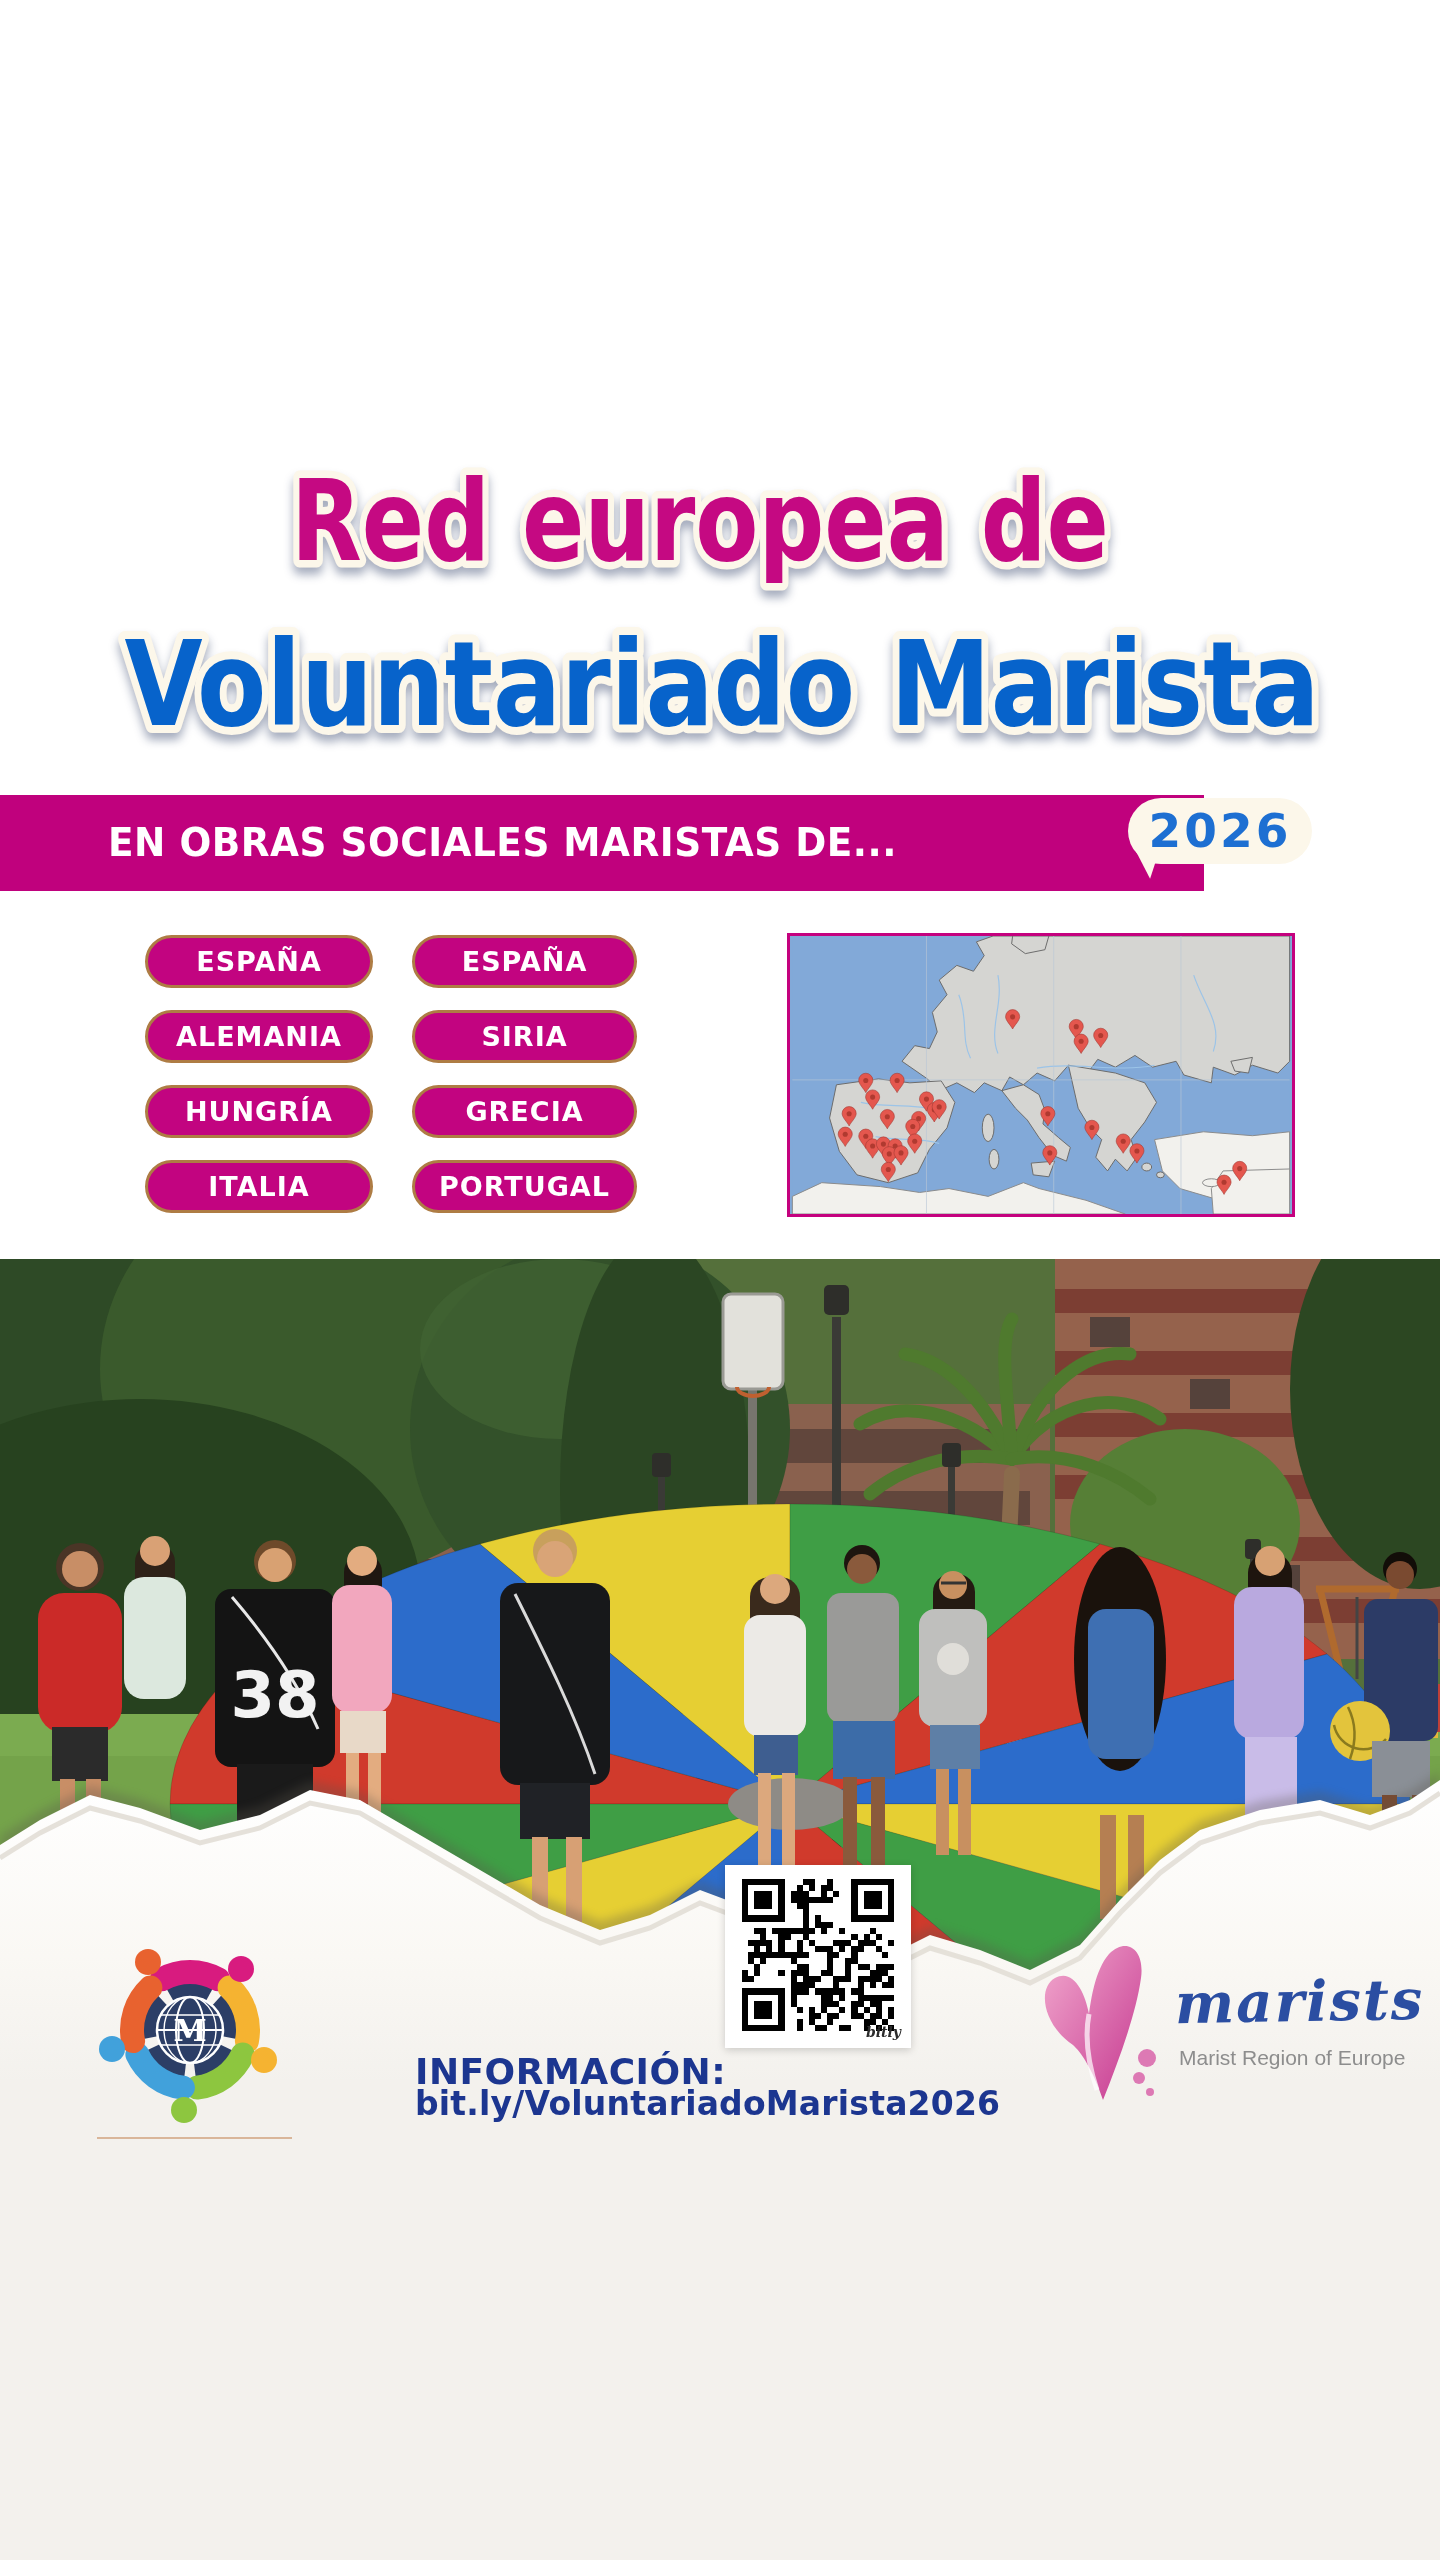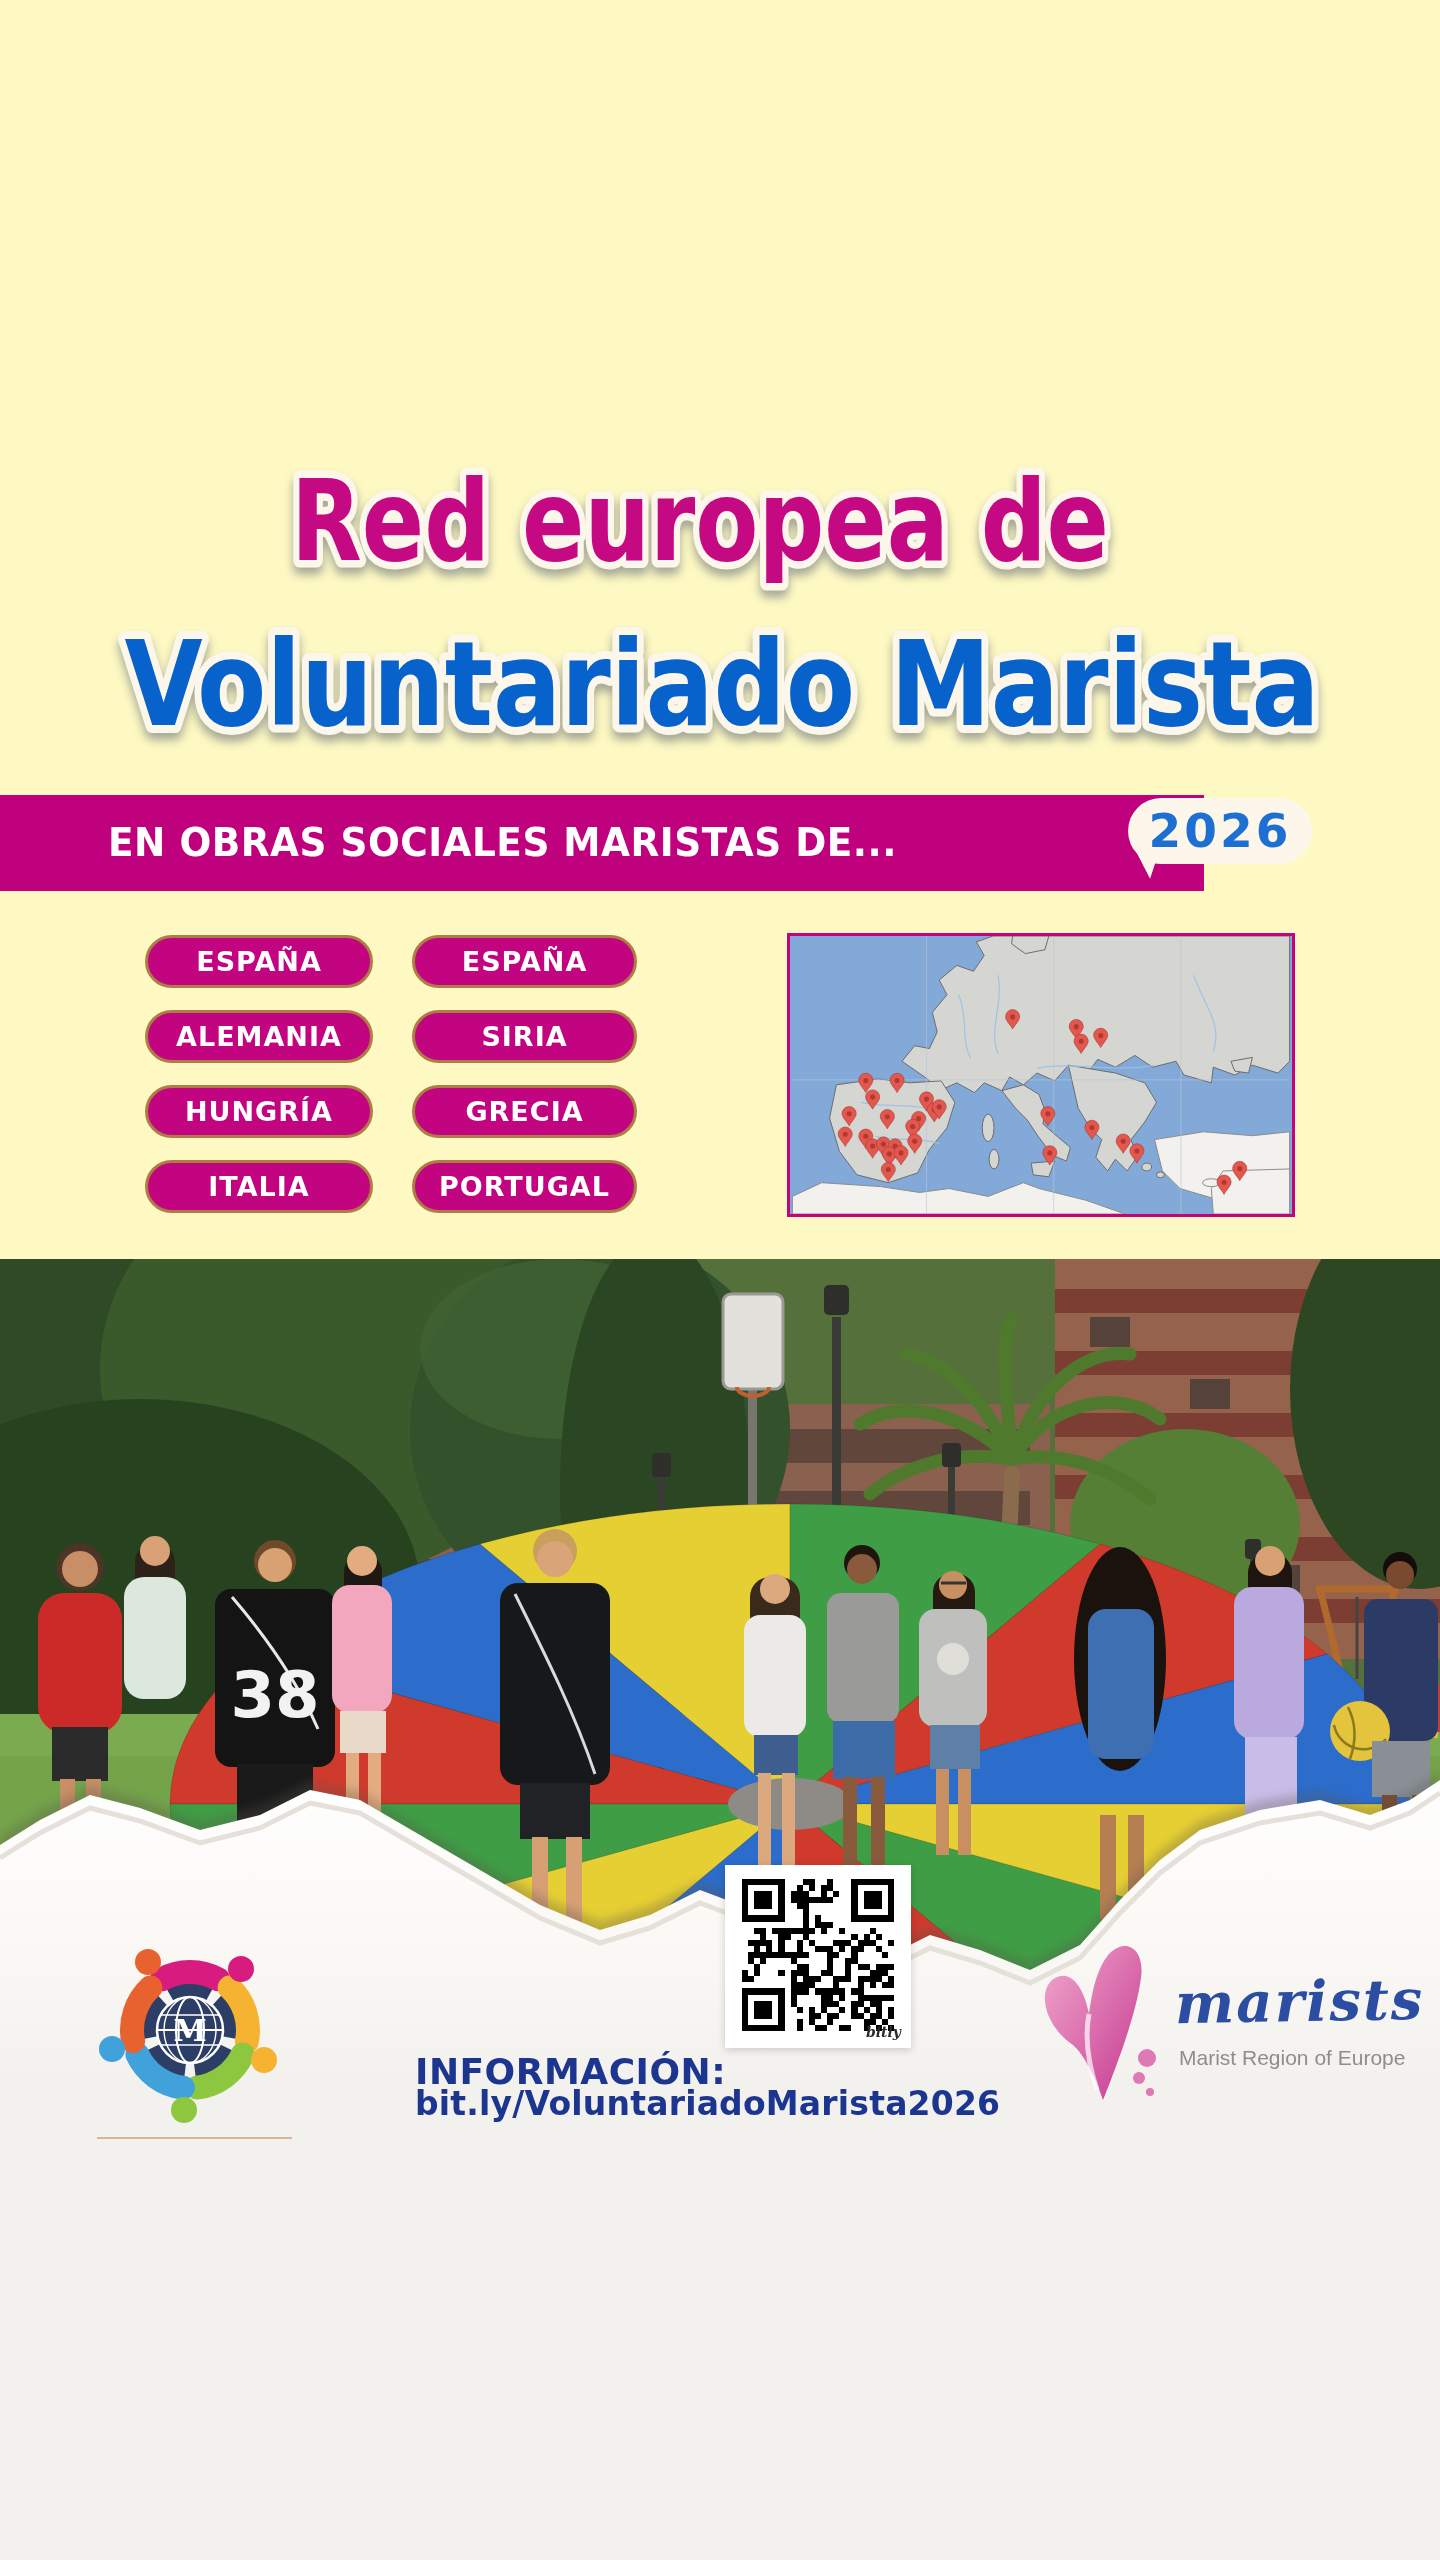--- a/index.html
+++ b/index.html
@@ -1,17 +1,17 @@
 <!DOCTYPE html>
 <html><head>
 <meta charset="utf-8">
 <style>
   html,body{margin:0;padding:0;background:#222;}
   .poster{position:relative;width:1440px;height:2560px;overflow:hidden;
-          background:#fef9c3;font-family:"DejaVu Sans","Liberation Sans",sans-serif;}
+          background:#ffffff;font-family:"DejaVu Sans","Liberation Sans",sans-serif;}
   
   .title-svg{position:absolute;left:0;top:410px;width:1440px;height:350px;
              filter:drop-shadow(0 7px 5px rgba(0,20,70,.35));}
   .title-svg text{text-anchor:middle;font-family:"DejaVu Sans",sans-serif;font-weight:bold;
                   paint-order:stroke;stroke:#FCF7EA;stroke-linejoin:round;}
   .t1{font-size:112px;fill:#C50982;stroke-width:15px;}
   .t2{font-size:118px;fill:#0763CB;stroke-width:16px;}
   
   .banner{position:absolute;left:0;top:795px;width:1204px;height:96px;background:#C0017D;}
   .banner-text{position:absolute;left:108px;top:0;height:96px;line-height:96px;

